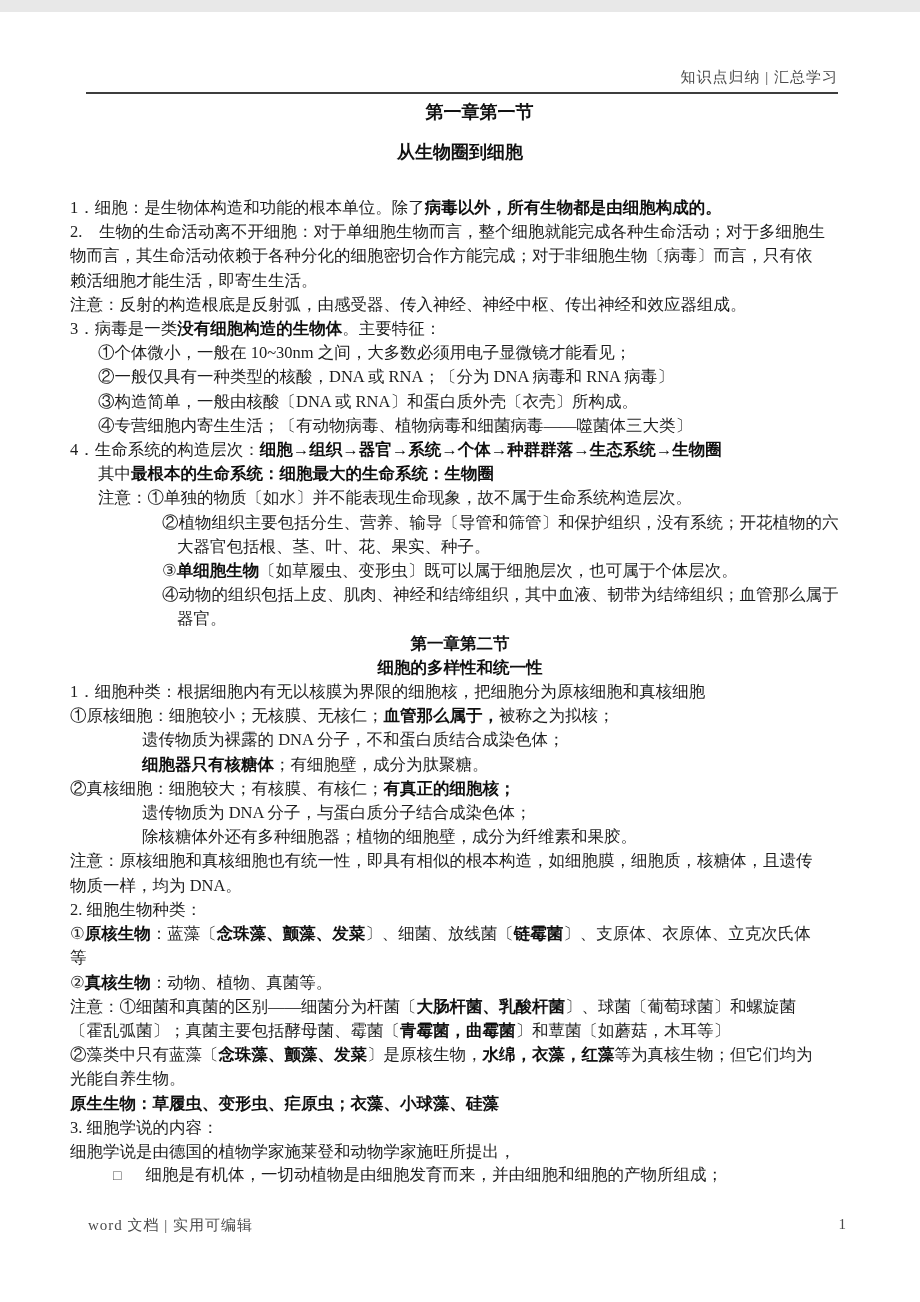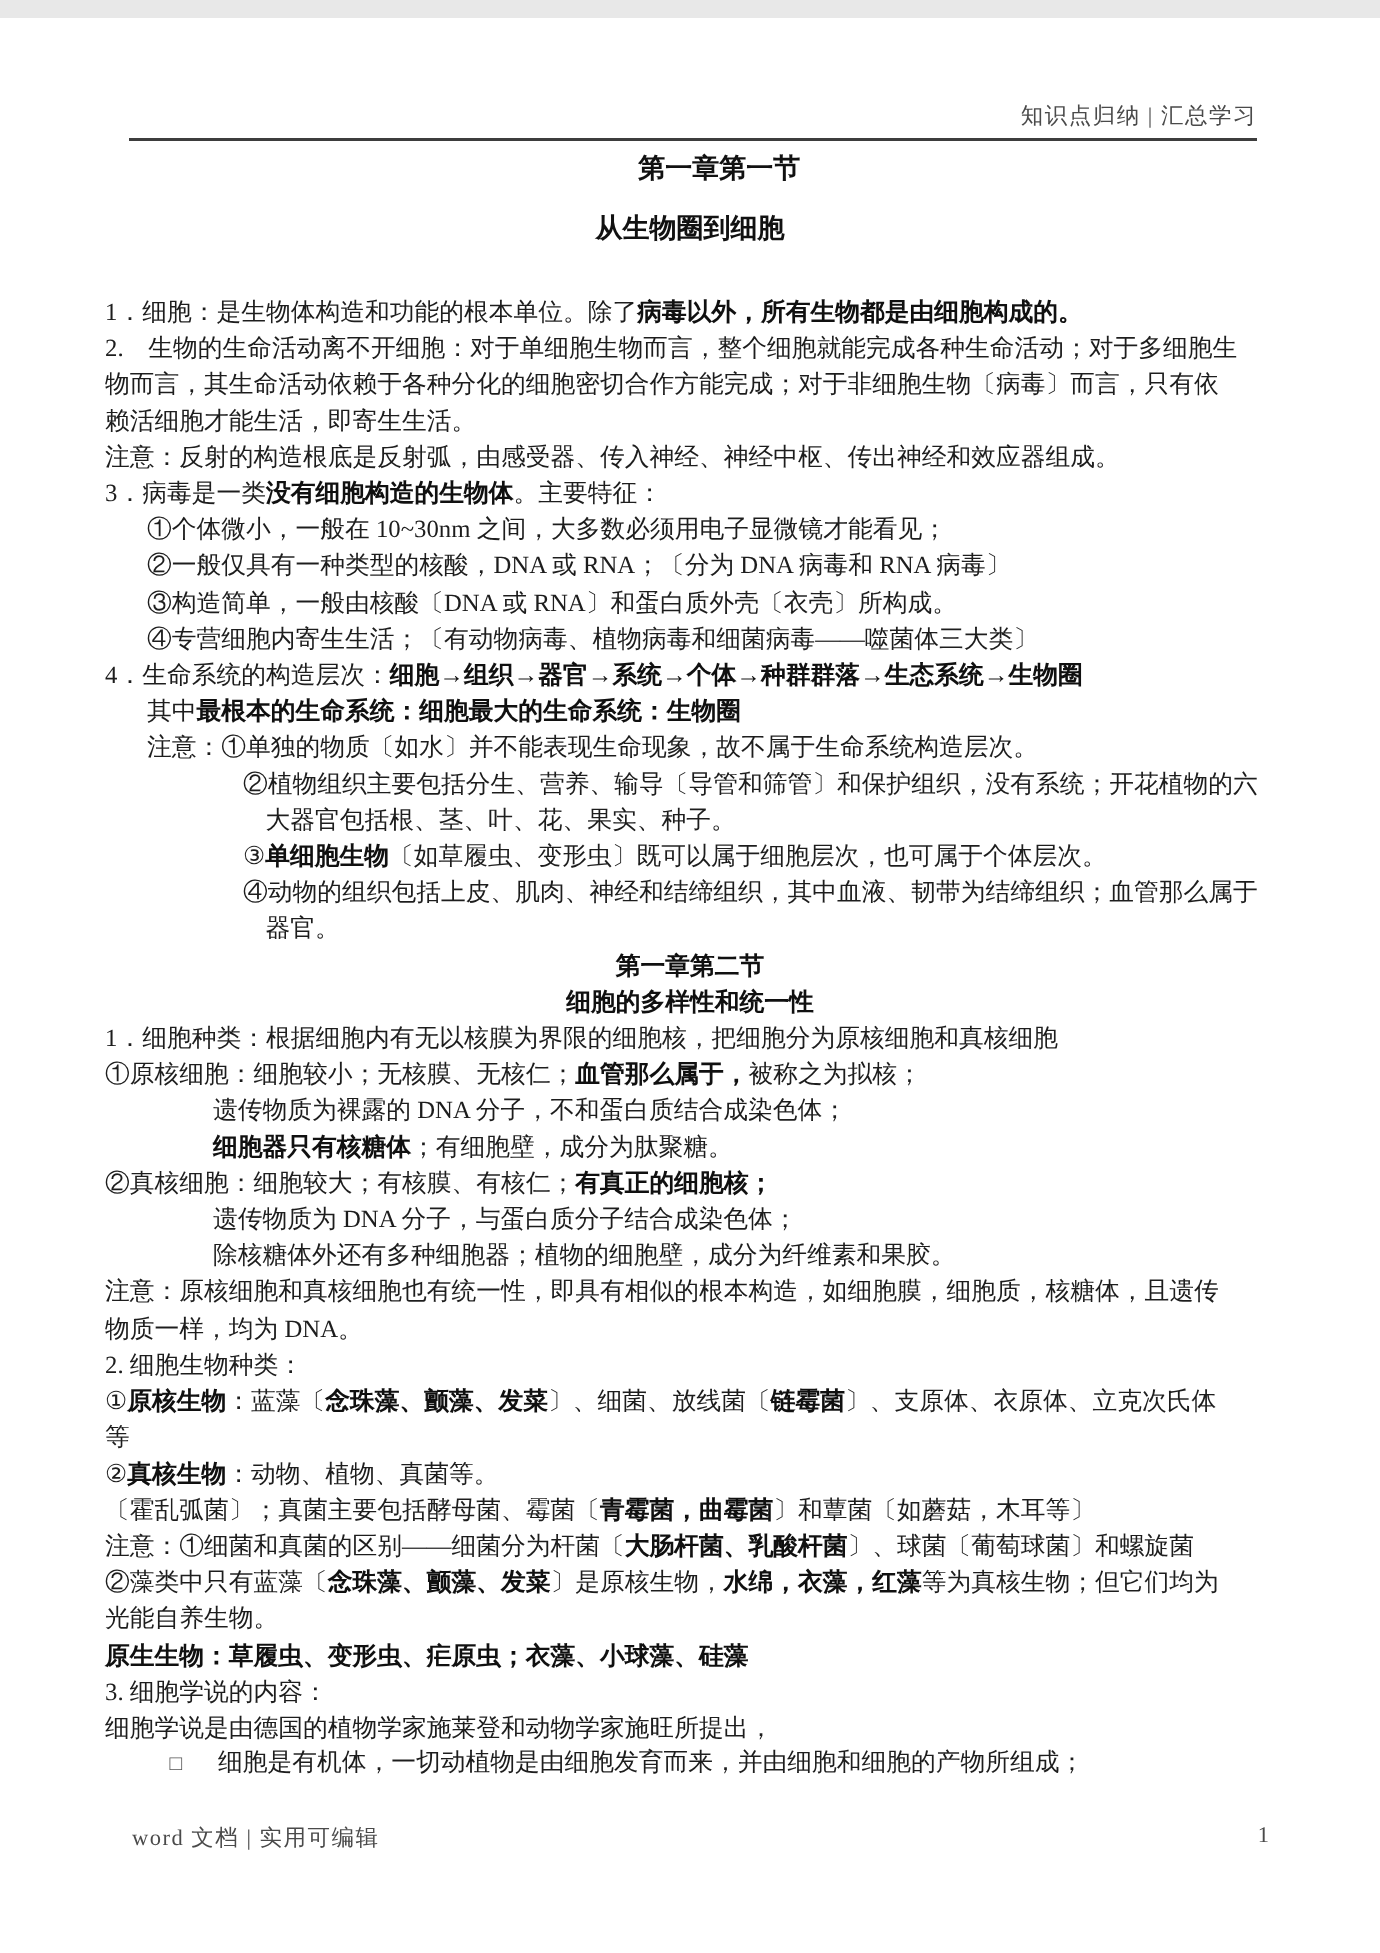--- a/index.html
+++ b/index.html
@@ -99,22 +99,22 @@
       <div class="bodyline ind-2"><span class="bold">细胞器只有核糖体</span><span>；有细胞壁，成分为肽聚糖。</span></div>
       <div class="bodyline ind-0"><span>②真核细胞：细胞较大；有核膜、有核仁；</span><span class="bold">有真正的细胞核；</span></div>
       <div class="bodyline ind-2"><span>遗传物质为 DNA 分子，与蛋白质分子结合成染色体；</span></div>
       <div class="bodyline ind-2"><span>除核糖体外还有多种细胞器；植物的细胞壁，成分为纤维素和果胶。</span></div>
       <div class="bodyline ind-0"><span>注意：原核细胞和真核细胞也有统一性，即具有相似的根本构造，如细胞膜，细胞质，核糖体，且遗传</span></div>
       <div class="bodyline ind-0"><span>物质一样，均为 DNA。</span></div>
       <div class="bodyline ind-0"><span>2. 细胞生物种类：</span></div>
       <div class="bodyline ind-0"><span>①</span><span class="bold">原核生物</span><span>：蓝藻〔</span><span class="bold">念珠藻、颤藻、发菜</span><span>〕、细菌、放线菌〔</span><span class="bold">链霉菌</span><span>〕、支原体、衣原体、立克次氏体</span></div>
       <div class="bodyline ind-0"><span>等</span></div>
       <div class="bodyline ind-0"><span>②</span><span class="bold">真核生物</span><span>：动物、植物、真菌等。</span></div>
+      <div class="bodyline ind-0"><span>注意：①细菌和真菌的区别——细菌分为杆菌〔</span><span class="bold">大肠杆菌、乳酸杆菌</span><span>〕、球菌〔葡萄球菌〕和螺旋菌</span></div>
       <div class="bodyline ind-0"><span>〔霍乱弧菌〕；真菌主要包括酵母菌、霉菌〔</span><span class="bold">青霉菌，曲霉菌</span><span>〕和蕈菌〔如蘑菇，木耳等〕</span></div>
-      <div class="bodyline ind-0"><span>注意：①细菌和真菌的区别——细菌分为杆菌〔</span><span class="bold">大肠杆菌、乳酸杆菌</span><span>〕、球菌〔葡萄球菌〕和螺旋菌</span></div>
       <div class="bodyline ind-0"><span>②藻类中只有蓝藻〔</span><span class="bold">念珠藻、颤藻、发菜</span><span>〕是原核生物，</span><span class="bold">水绵，衣藻，红藻</span><span>等为真核生物；但它们均为</span></div>
       <div class="bodyline ind-0"><span>光能自养生物。</span></div>
       <div class="bodyline ind-0"><span class="bold">原生生物：草履虫、变形虫、疟原虫；衣藻、小球藻、硅藻</span></div>
       <div class="bodyline ind-0"><span>3. 细胞学说的内容：</span></div>
       <div class="bodyline ind-0"><span>细胞学说是由德国的植物学家施莱登和动物学家施旺所提出，</span></div>
       <div class="bodyline ind-5"><span class="bullet">□</span><span>细胞是有机体，一切动植物是由细胞发育而来，并由细胞和细胞的产物所组成；</span></div>
     </div>
 
   <div class="footer">
     <span>word 文档 | 实用可编辑</span>

